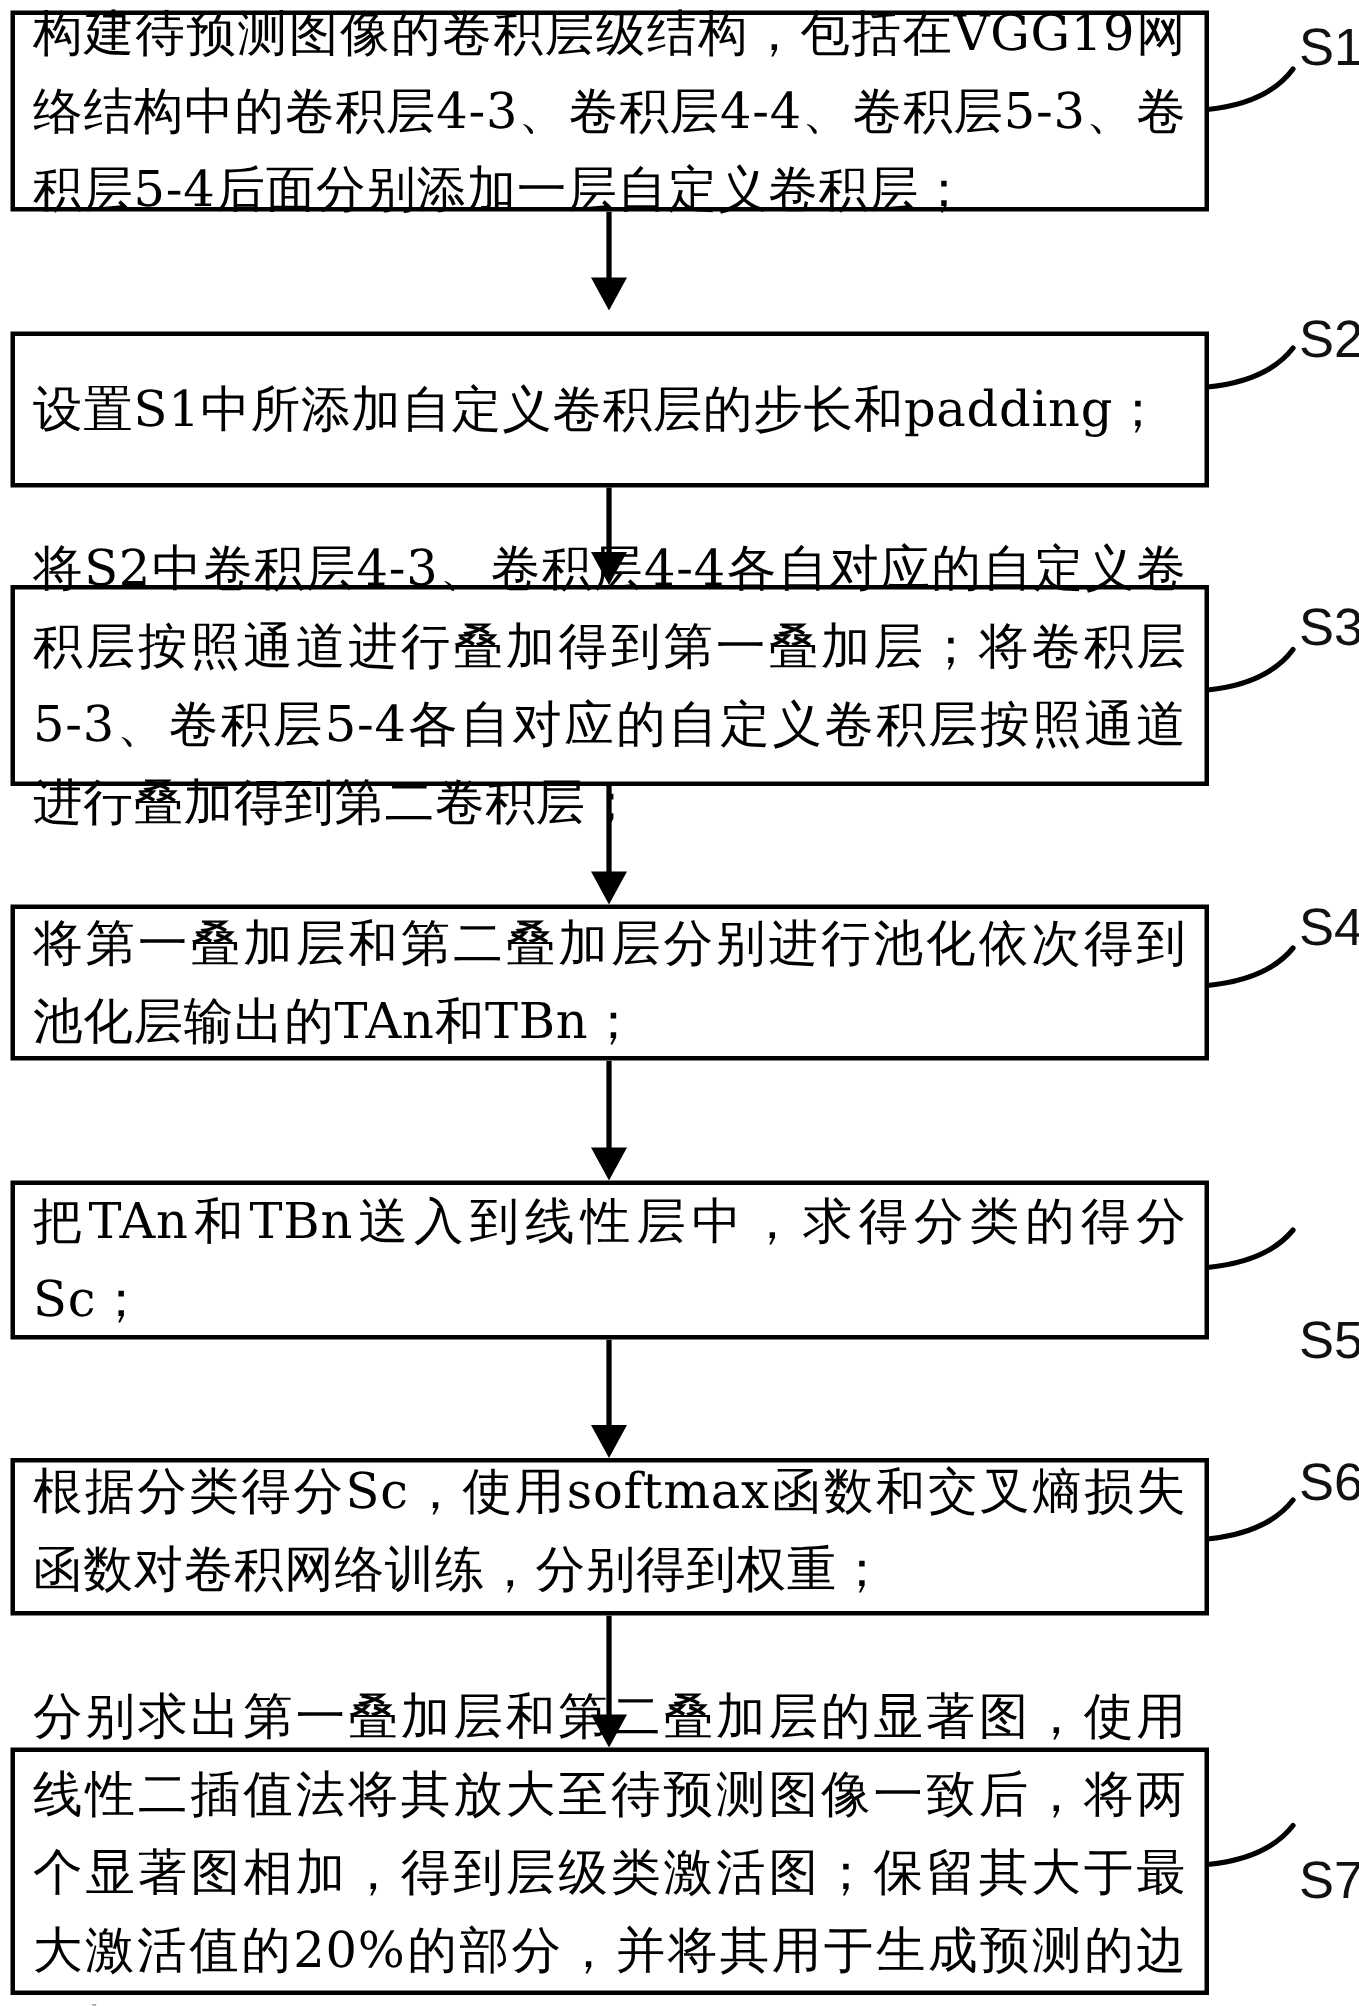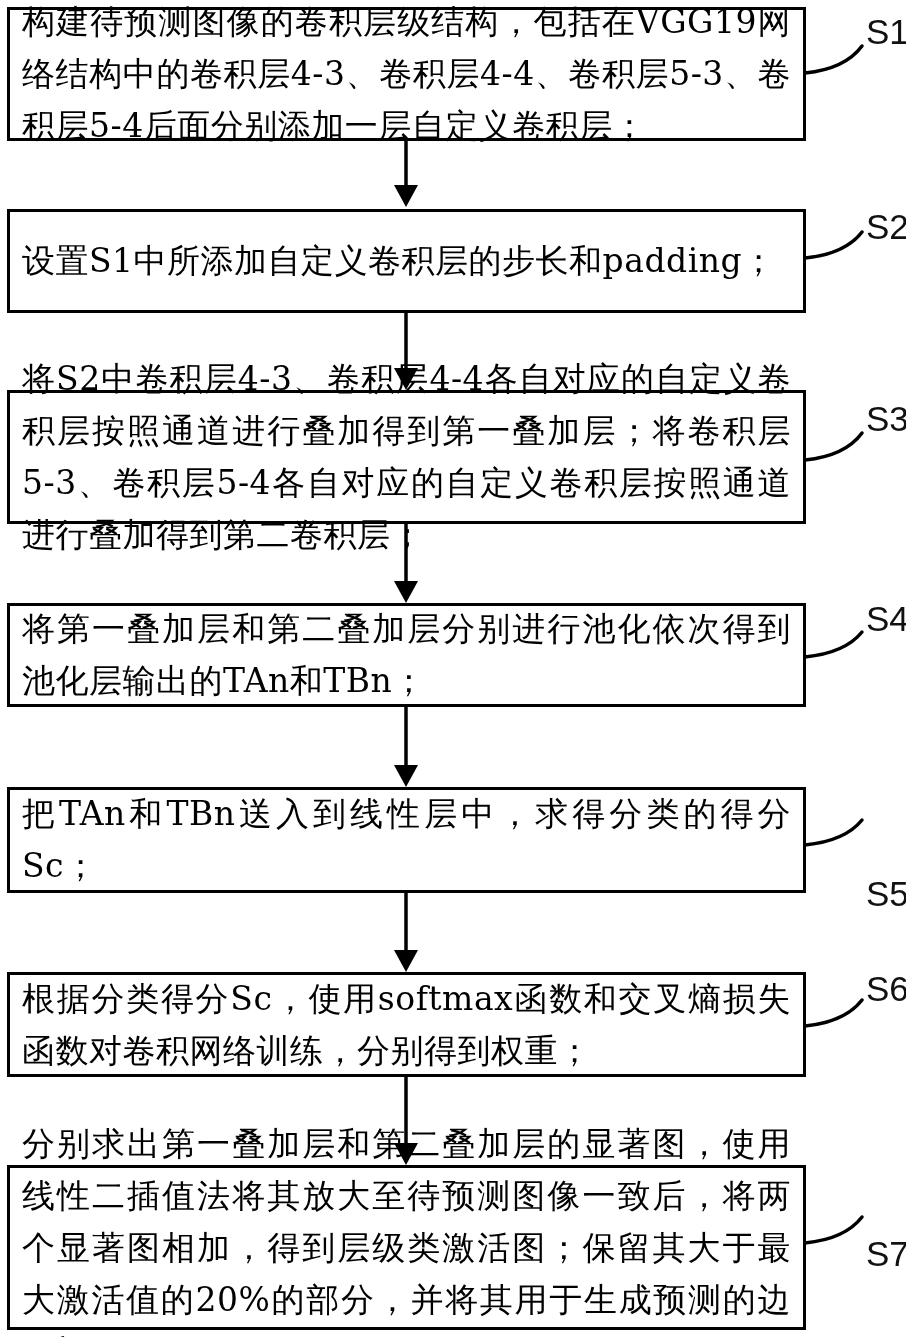--- a/index.html
+++ b/index.html
@@ -46,25 +46,25 @@
     position: absolute;
     left: 866px;
     font-family: "Liberation Sans", "DejaVu Sans", sans-serif;
     font-size: 35px;
     font-weight: 400;
     color: #111111;
     white-space: nowrap;
     text-align: center;
   }
   #box-s1 { top: 7px;    height: 134px; }
-  #box-s2 { top: 209px;  height: 104px; }
+  #box-s2 { top: 221px;  height: 104px; }
   #box-s3 { top: 390px;  height: 134px; }
   #box-s4 { top: 603px;  height: 104px; }
   #box-s5 { top: 787px;  height: 106px; }
-  #box-s6 { top: 972px;  height: 105px; }
+  #box-s6 { top: 972px;  height: 105px; align-items: flex-end; }
   #box-s7 { top: 1165px; height: 165px; }
   #label-s1 { top: 12px; }
   #label-s2 { top: 207px; }
   #label-s3 { top: 399px; }
   #label-s4 { top: 599px; }
   #label-s5 { top: 830px; margin-top: 44px; }
   #label-s6 { top: 969px; }
   #label-s7 { top: 1190px; margin-top: 44px; }
 </style>
 </head>

